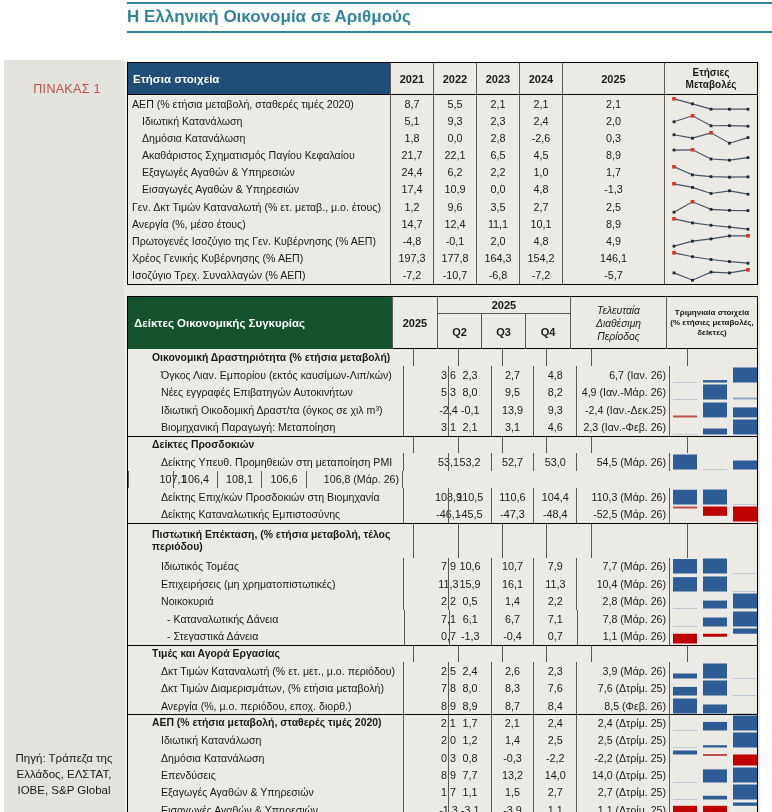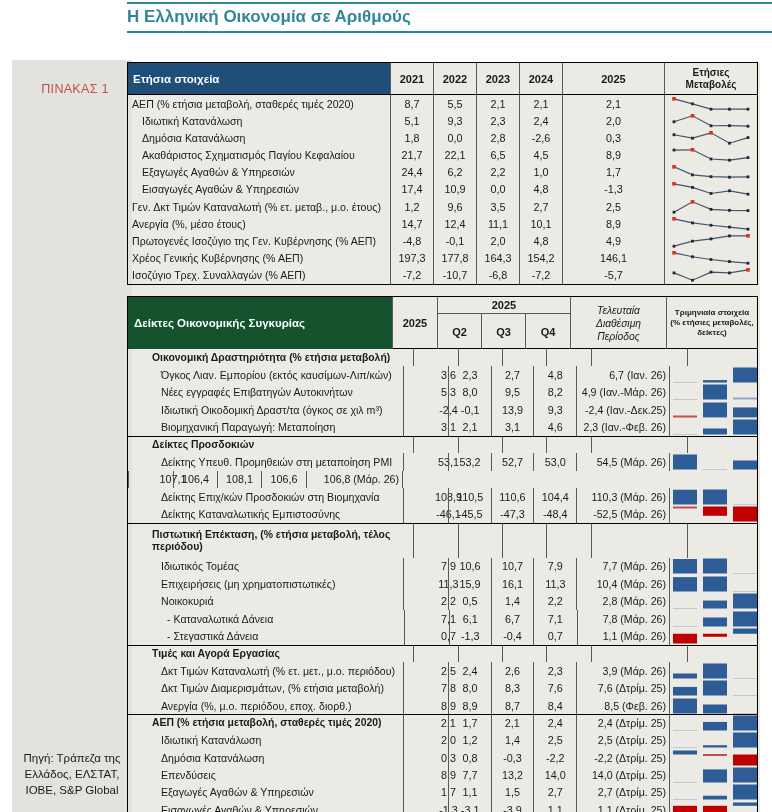--- a/index.html
+++ b/index.html
@@ -4,21 +4,21 @@
 <style>
   * { box-sizing: border-box; margin: 0; padding: 0; }
   html,body { width:772px; height:812px; }
   body { position:relative; background:#fff; font-family:"Liberation Sans",sans-serif; color:#1a1a1a; overflow:hidden; }
 
   .rule { position:absolute; left:127px; width:645px; height:2px; background:#31859C; }
   .rule-top { top:2px; }
   .rule-under { top:31px; }
   .page-title { position:absolute; left:127px; top:7px; width:645px; font-size:17px; font-weight:bold; color:#31859C; }
 
-  .sidebar { position:absolute; left:12px; top:60px; width:120px; height:752px; background:#E4E2DD;padding-left:6px; }
+  .sidebar { position:absolute; left:4px; top:60px; width:120px; height:752px; background:#E4E2DD;padding-left:6px; }
   .pinakas { margin-top:22px; text-align:center; color:#C0504D; font-size:12.5px; letter-spacing:.3px; }
   .source { position:absolute; top:690px; left:2px; right:2px; text-align:center; font-size:11.5px; line-height:16px; color:#1a1a1a; }
 
   .panel { position:absolute; left:122px; top:62px; width:638px; height:750px; background:#EBEAE5; }
 
   
   .t1 { position:absolute; left:127px; top:62px; width:631px; border:1px solid #000; }
   .t1-head { display:flex; height:32px; border-bottom:1px solid #000; }
   .t1-head .hl { width:262px; background:#1F4E79; color:#fff; font-weight:bold; font-size:11.5px; display:flex; align-items:center; padding-left:5px; }
   .t1-head .hy { width:43px; border-left:1px solid #595959; display:flex; align-items:center; justify-content:center; font-weight:bold; font-size:11px; }
@@ -468,21 +468,21 @@
         <div class="d-latest">2,8 (Μάρ. 26)</div>
         <div class="d-bars">
           <svg width="84" height="16">
             <rect x="0" y="15.5" width="24" height="2" fill="#8FA8C8"></rect>
             <rect x="30" y="7.558823529411766" width="24" height="7.941176470588234" fill="#2D5C97"></rect>
             <rect x="60" y="0.5" width="24" height="15" fill="#2D5C97"></rect>
           </svg>
         </div>
       </div>
       <div class="t2-row">
-        <div class="d-label ind2">- Καταναλωτικά Δάνεια</div>
+        <div class="d-label ind2">- Καταναλωτικής Δάνεια</div>
         <div class="d-v a">7,1</div>
         <div class="d-v q1">6,1</div>
         <div class="d-v q2">6,7</div>
         <div class="d-v q3">7,1</div>
         <div class="d-latest">7,8 (Μάρ. 26)</div>
         <div class="d-bars">
           <svg width="84" height="16">
             <rect x="0" y="15.5" width="24" height="2" fill="#8FA8C8"></rect>
             <rect x="30" y="6.499999999999993" width="24" height="9.000000000000007" fill="#2D5C97"></rect>
             <rect x="60" y="0.5" width="24" height="15" fill="#2D5C97"></rect>

